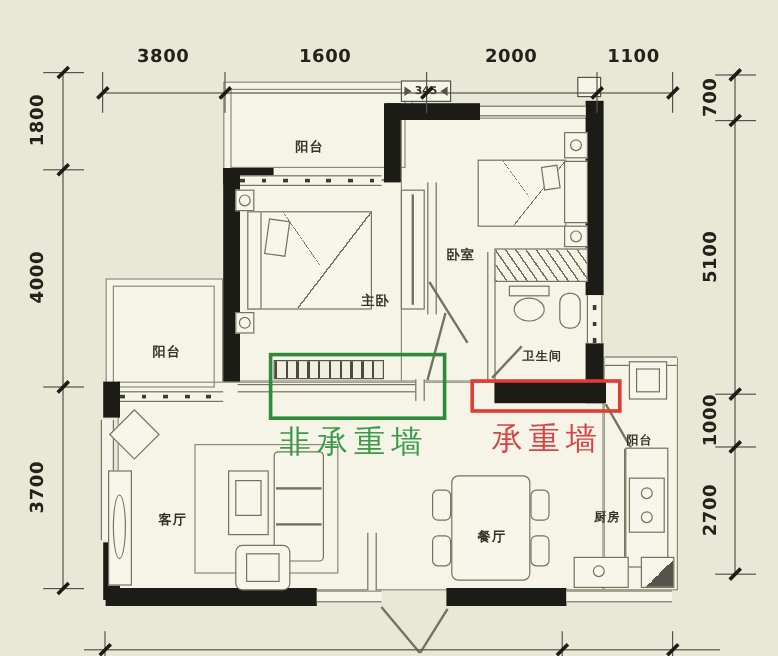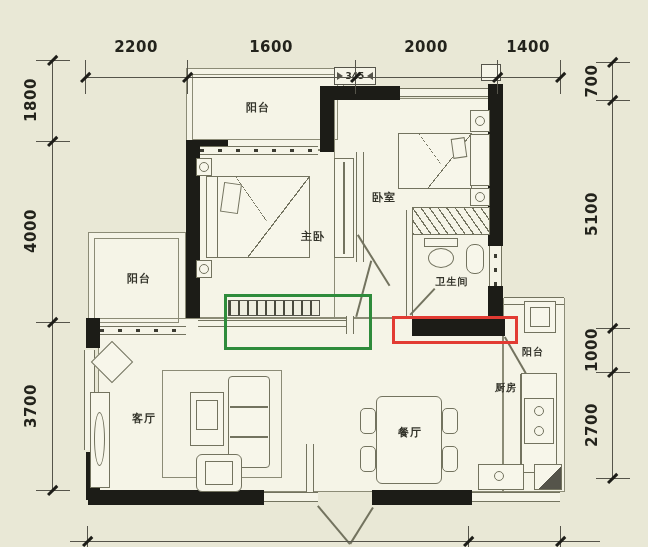--- a/index.html
+++ b/index.html
@@ -21,21 +21,21 @@
   .marksv{background-image:repeating-linear-gradient(0deg,#3c3c32 0 4px,transparent 4px 14px);background-size:3px 100%;background-repeat:no-repeat;background-position:center;}
   .furn{position:absolute;border:1.5px solid #73735f;background:#f7f6ea;box-sizing:border-box;}
   .rug{position:absolute;border:1px solid #8b8b76;box-sizing:border-box;}
   .bedA{background-image:linear-gradient(to bottom right,transparent 49.4%,#73735f 49.4%,#73735f 50.6%,transparent 50.6%),linear-gradient(to top right,transparent 49.4%,#73735f 49.4%,#73735f 50.6%,transparent 50.6%);background-size:60% 100%,30% 55%;background-repeat:no-repeat;background-position:right center,40% top;}
   .knob{position:absolute;width:10px;height:10px;border:1.2px solid #73735f;border-radius:50%;background:#f7f6ea;box-sizing:border-box;}
   .hatchv{position:absolute;border:1.5px solid #55544a;box-sizing:border-box;background-image:repeating-linear-gradient(90deg,#4a4a3e 0 2px,transparent 2px 9px);background-color:#efeee0;}
   .hatchd{position:absolute;border:1.2px solid #73735f;box-sizing:border-box;background-image:repeating-linear-gradient(55deg,#73735f 0 1.2px,transparent 1.2px 7px);background-color:#f5f4e7;}
   .tick{position:absolute;width:13px;height:2.5px;background:#1d1d18;transform:rotate(-45deg);}
   .dim-num{position:absolute;transform:translate(-50%,-50%);font-size:15px;font-weight:bold;color:#23231c;white-space:nowrap;letter-spacing:0.5px;}
   .dim-num.v{transform:translate(-50%,-50%) rotate(-90deg);}
-  .room-label{position:absolute;transform:translate(-50%,-50%);font-size:11px;font-weight:bold;color:#33332a;white-space:nowrap;letter-spacing:1px;}
+  .room-label{position:absolute;transform:translate(-50%,-50%);font-size:11px;font-weight:bold;color:#33332a;white-space:nowrap;letter-spacing:1px;margin-top:15px;}
   .room-label.small{font-size:10px;}
   .anno-box{position:absolute;box-sizing:border-box;background:transparent;}
   .anno-text{position:absolute;transform:translate(-50%,-50%);font-family:"DejaVu Serif","Liberation Serif",serif;font-size:26px;letter-spacing:5px;white-space:nowrap;}
   .tag-box{position:absolute;border:1.5px solid #55544a;background:#f5f4e7;box-sizing:border-box;display:flex;align-items:center;justify-content:center;font-size:9px;font-weight:bold;color:#33332a;}
   .tri{position:absolute;width:0;height:0;}
 </style>
 </head>
 <body>
 
 <div class="canvas">
@@ -145,41 +145,43 @@
   <div class="rline" style="left:318px;top:505px;width:50px;transform:rotate(50deg);"></div>
   <div class="rline" style="left:350px;top:543px;width:43px;transform:rotate(-58deg);"></div>
 
   <div class="room-label" style="left:258px;top:107px;">阳台</div>
   <div class="room-label" style="left:313px;top:236px;">主卧</div>
   <div class="room-label" style="left:384px;top:197px;">卧室</div>
   <div class="room-label small" style="left:452px;top:282px;">卫生间</div>
   <div class="room-label" style="left:139px;top:278px;">阳台</div>
   <div class="room-label" style="left:144px;top:418px;">客厅</div>
   <div class="room-label" style="left:410px;top:432px;">餐厅</div>
-  <div class="room-label small" style="left:506px;top:388px;font-family:Liberation Serif, serif;">厨房</div>
+  <div class="room-label small" style="left:506px;top:416px;font-family:Liberation Serif, serif;">厨房</div>
   <div class="room-label small" style="left:533px;top:352px;">阳台</div>
 
   <div class="anno-box" style="left:224px;top:294px;width:148px;height:56px;border:3px solid #2e8b3b;"></div>
   <div class="anno-box" style="left:392px;top:316px;width:126px;height:28px;border:3px solid #e23b33;"></div>
+  <div class="anno-text" style="left:295px;top:368px;color:#3a9a4a;">非承重墙</div>
+  <div class="anno-text" style="left:456px;top:366px;color:#d94343;">承重墙</div>
 
   <div class="lineH" style="left:85px;top:77px;width:475px;"></div>
   <div class="lineV" style="left:85px;top:60px;height:34px;"></div>
   <div class="lineV" style="left:187px;top:60px;height:34px;"></div>
   <div class="lineV" style="left:355px;top:60px;height:34px;"></div>
   <div class="lineV" style="left:497px;top:60px;height:34px;"></div>
   <div class="lineV" style="left:560px;top:60px;height:34px;"></div>
   <div class="tick" style="left:79px;top:76px;"></div>
   <div class="tick" style="left:181px;top:76px;"></div>
   <div class="tick" style="left:349px;top:76px;"></div>
   <div class="tick" style="left:491px;top:76px;"></div>
   <div class="tick" style="left:554px;top:76px;"></div>
-  <div class="dim-num" style="left:136px;top:47px;">2200</div>
+  <div class="dim-num" style="left:136px;top:47px;">3800</div>
   <div class="dim-num" style="left:271px;top:47px;">1600</div>
   <div class="dim-num" style="left:426px;top:47px;">2000</div>
-  <div class="dim-num" style="left:528px;top:47px;">1400</div>
+  <div class="dim-num" style="left:528px;top:47px;">1100</div>
 
   <div class="lineV" style="left:52px;top:60px;height:430px;"></div>
   <div class="lineH" style="left:36px;top:60px;width:34px;"></div>
   <div class="lineH" style="left:36px;top:141px;width:34px;"></div>
   <div class="lineH" style="left:36px;top:322px;width:34px;"></div>
   <div class="lineH" style="left:36px;top:490px;width:34px;"></div>
   <div class="tick" style="left:46px;top:59px;"></div>
   <div class="tick" style="left:46px;top:140px;"></div>
   <div class="tick" style="left:46px;top:321px;"></div>
   <div class="tick" style="left:46px;top:489px;"></div>

